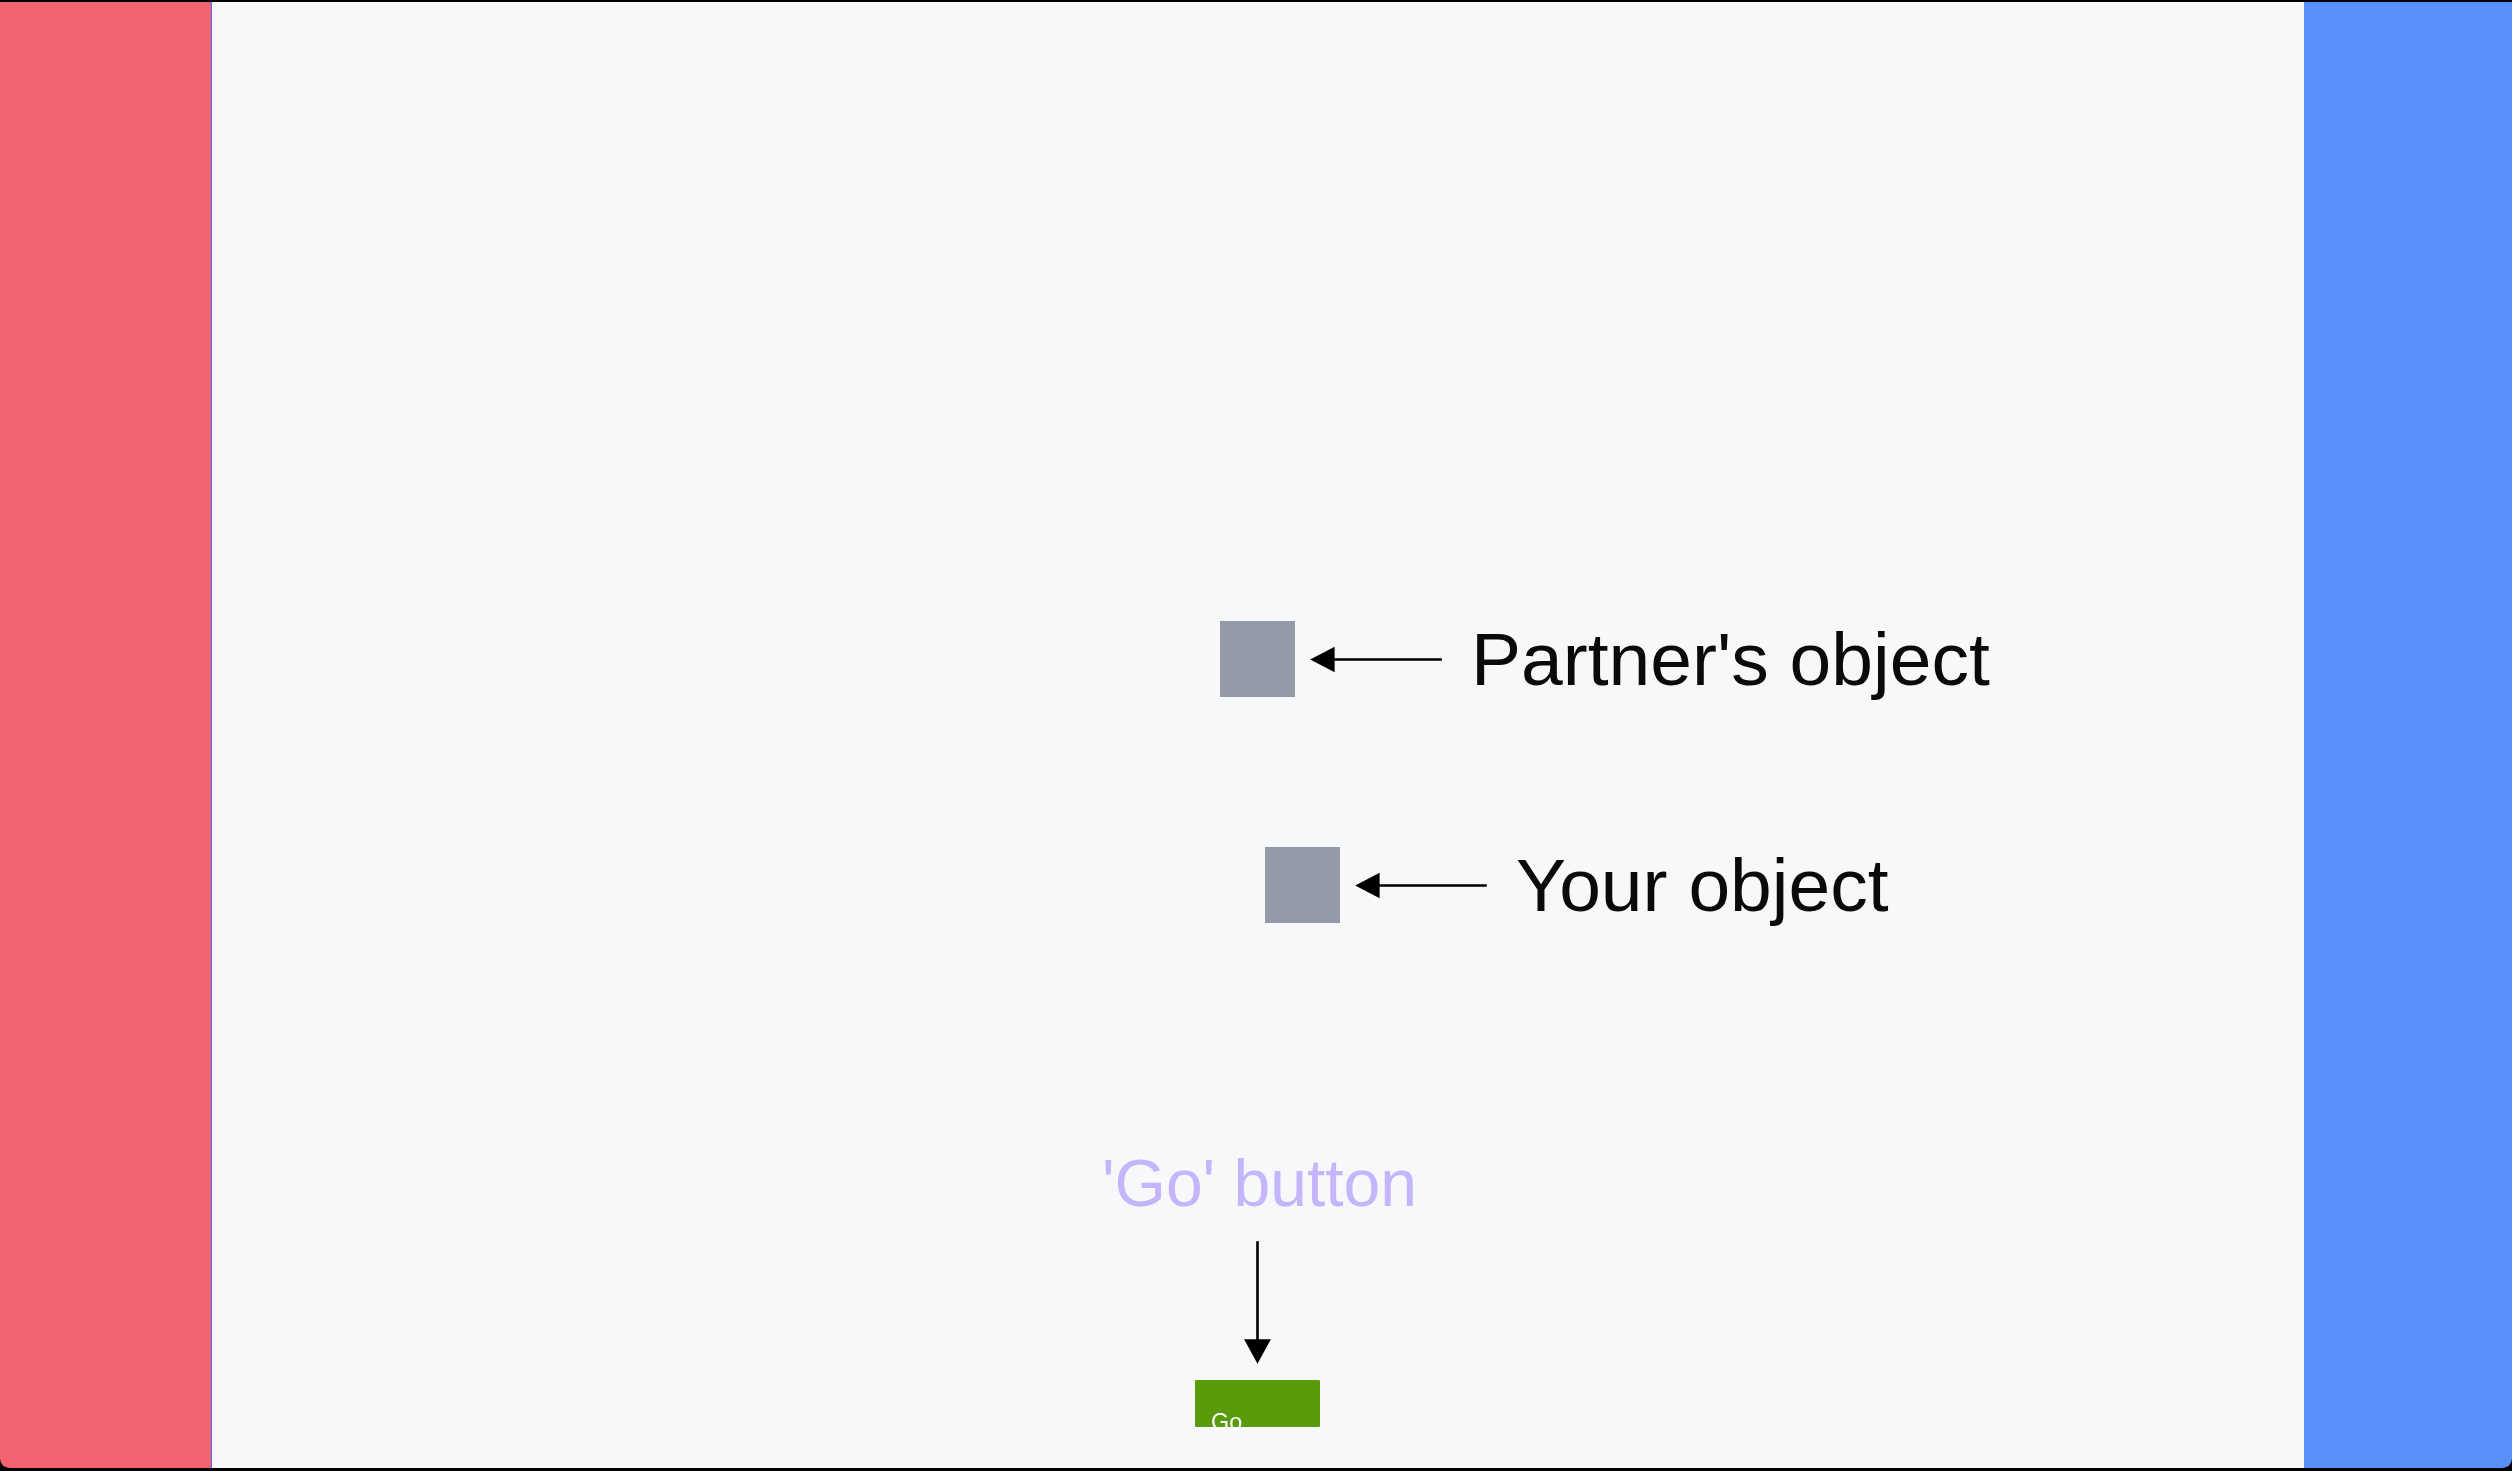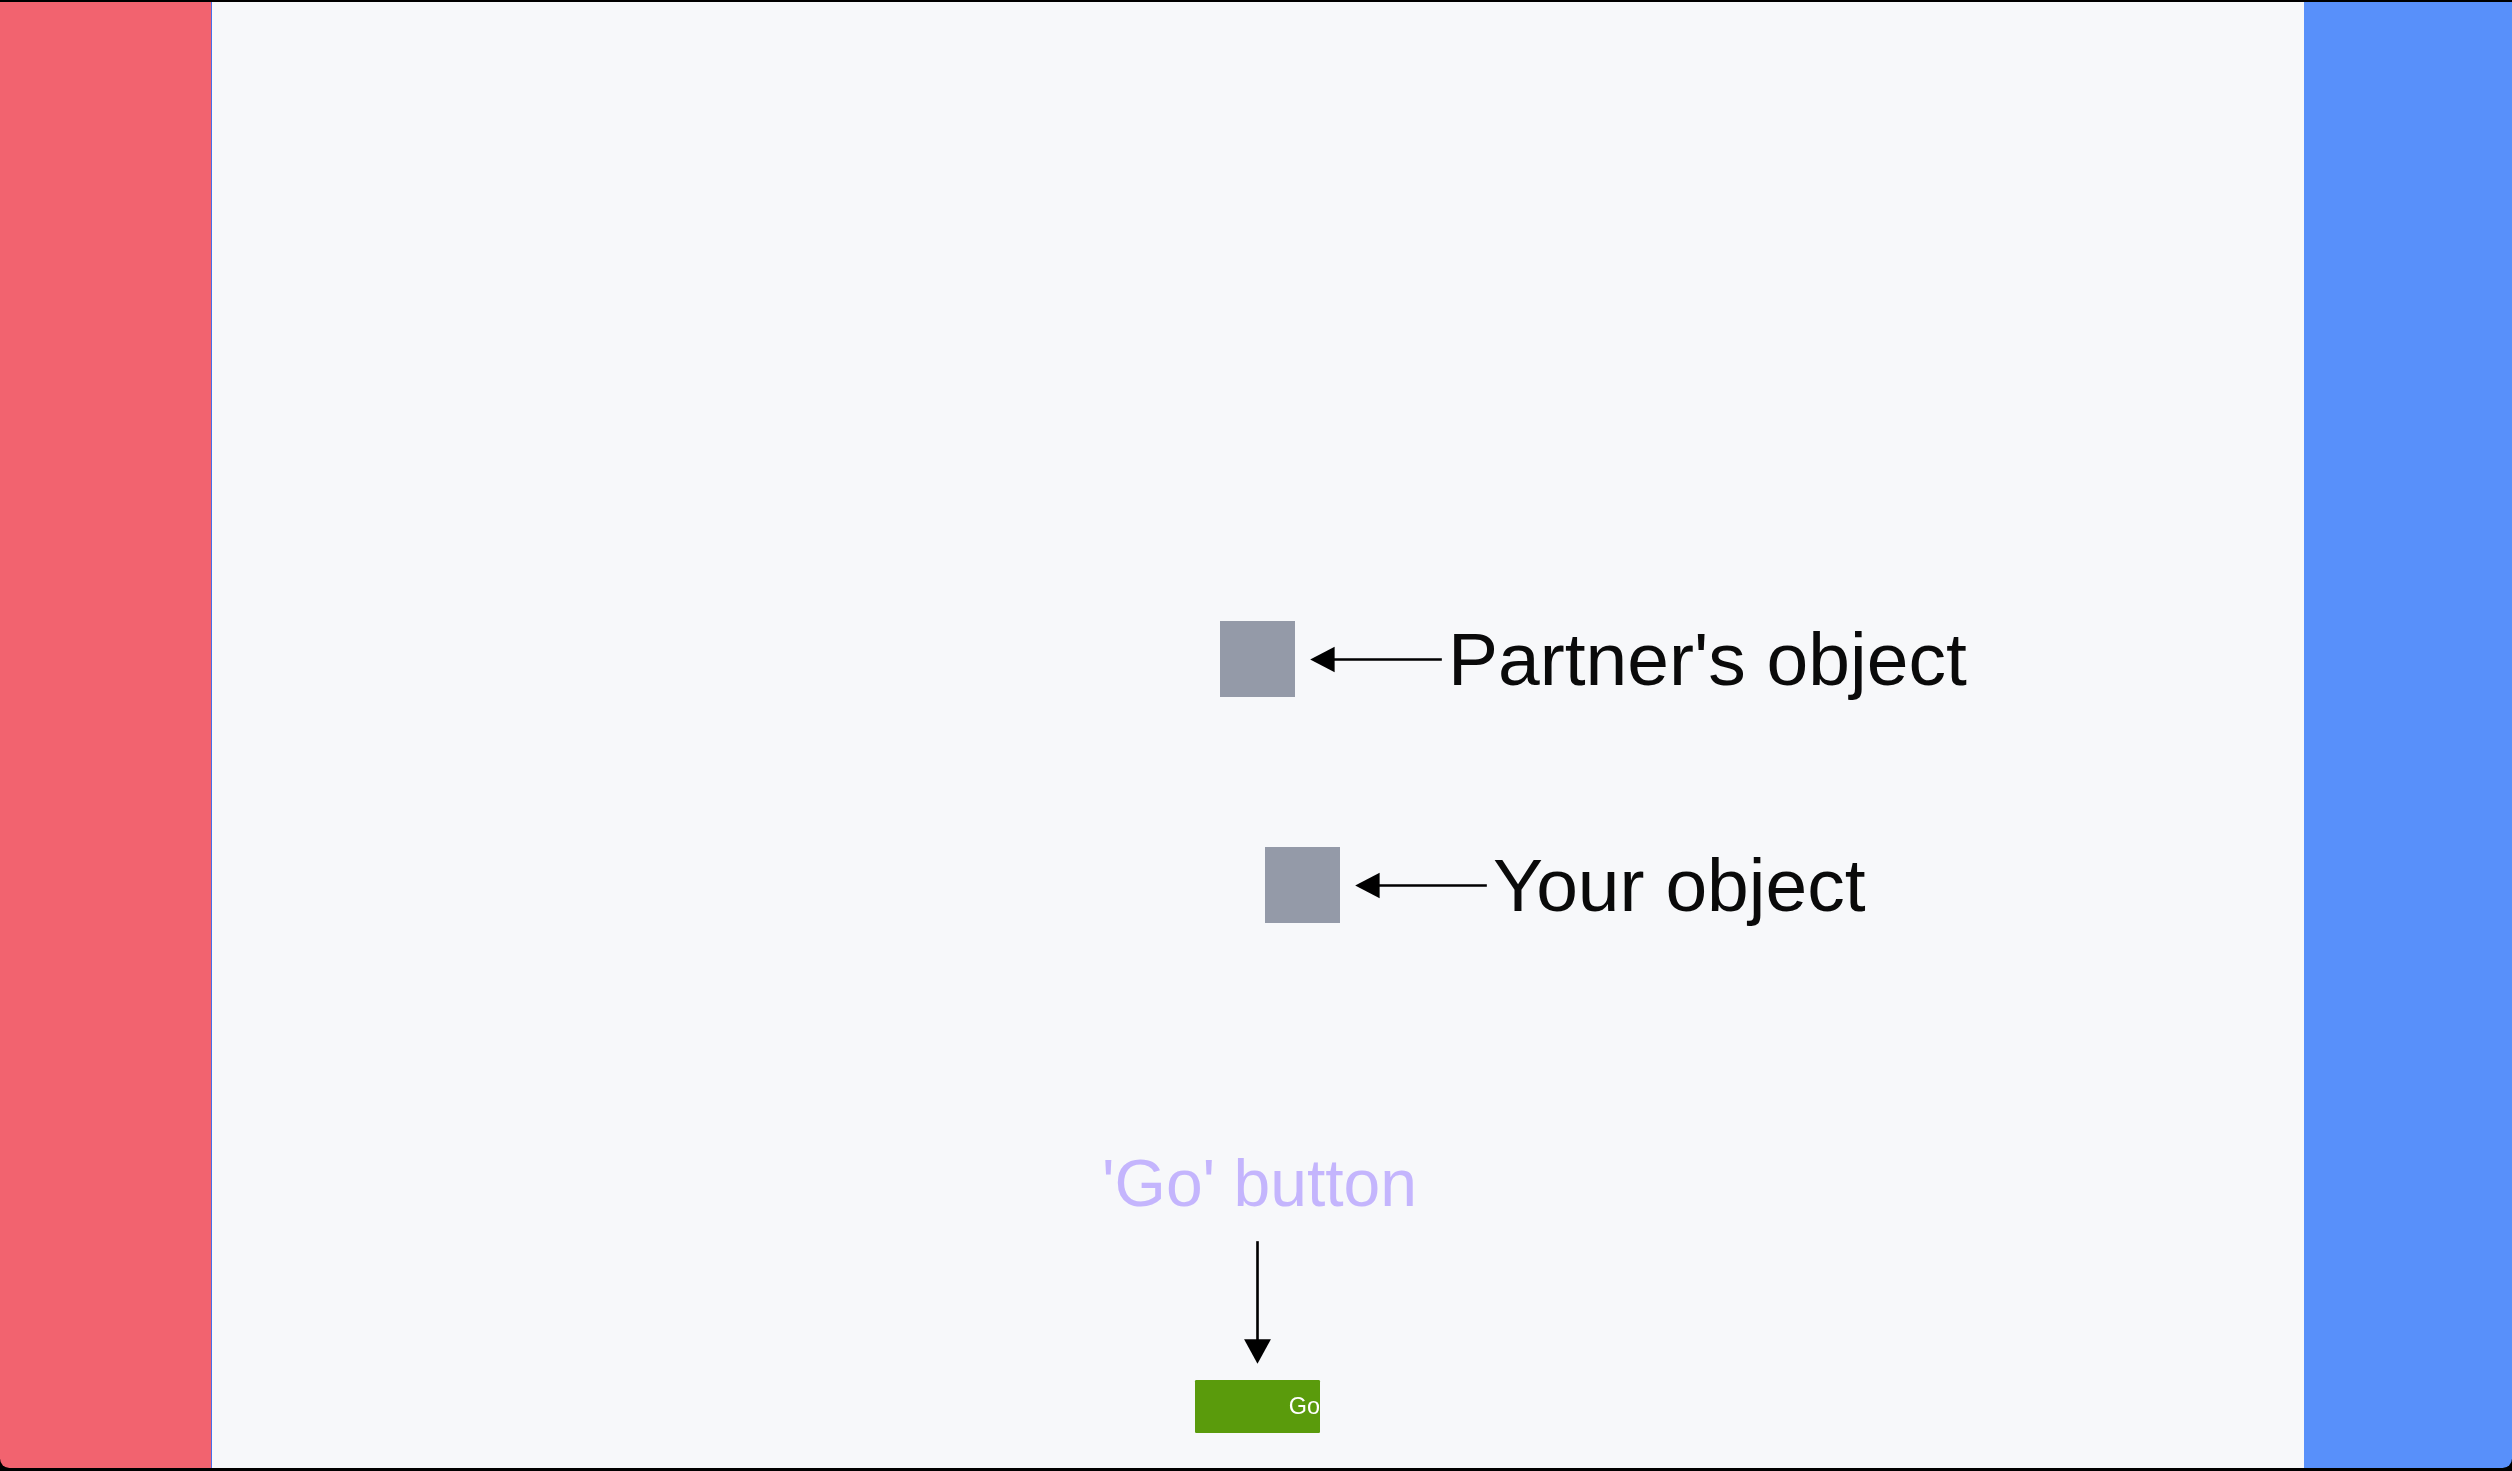--- a/index.html
+++ b/index.html
@@ -52,21 +52,21 @@
     height: 76px;
     background: var(--object-color, #949aa8);
     flex: 0 0 auto;
   }
   .arrow-left-svg {
     margin-left: 14px;
     flex: 0 0 auto;
     display: block;
   }
   .annot-label {
-    margin-left: 5px;
+    margin-left: 28px;
     font-size: 75px;
     line-height: 1;
     color: #0a0a0a;
     white-space: nowrap;
   }
   .go-caption {
     position: absolute;
     left: 1052px;
     top: 1150px;
     width: 415px;
@@ -80,30 +80,30 @@
     position: absolute;
     left: 1241px;
     top: 1240px;
     display: block;
   }
   .go-button {
     position: absolute;
     left: 1195px;
     top: 1380px;
     width: 125px;
-    height: 53px;
+    height: 47px;
     background: var(--button-color, #5a9b0c);
     color: var(--button-text-color, #ffffff);
     border: none;
     border-radius: 1.2px;
     font-family: "Liberation Sans", sans-serif;
     font-size: 23.4px;
     line-height: 53px;
-    text-align: right;
-    padding: 0;
+    text-align: left;
+    padding: 16px;
     cursor: pointer;
   }
 </style>
 </head>
 <body>
 
 <div class="stage">
 
   <div class="panel panel-left"></div>
   <div class="panel panel-main"></div>

